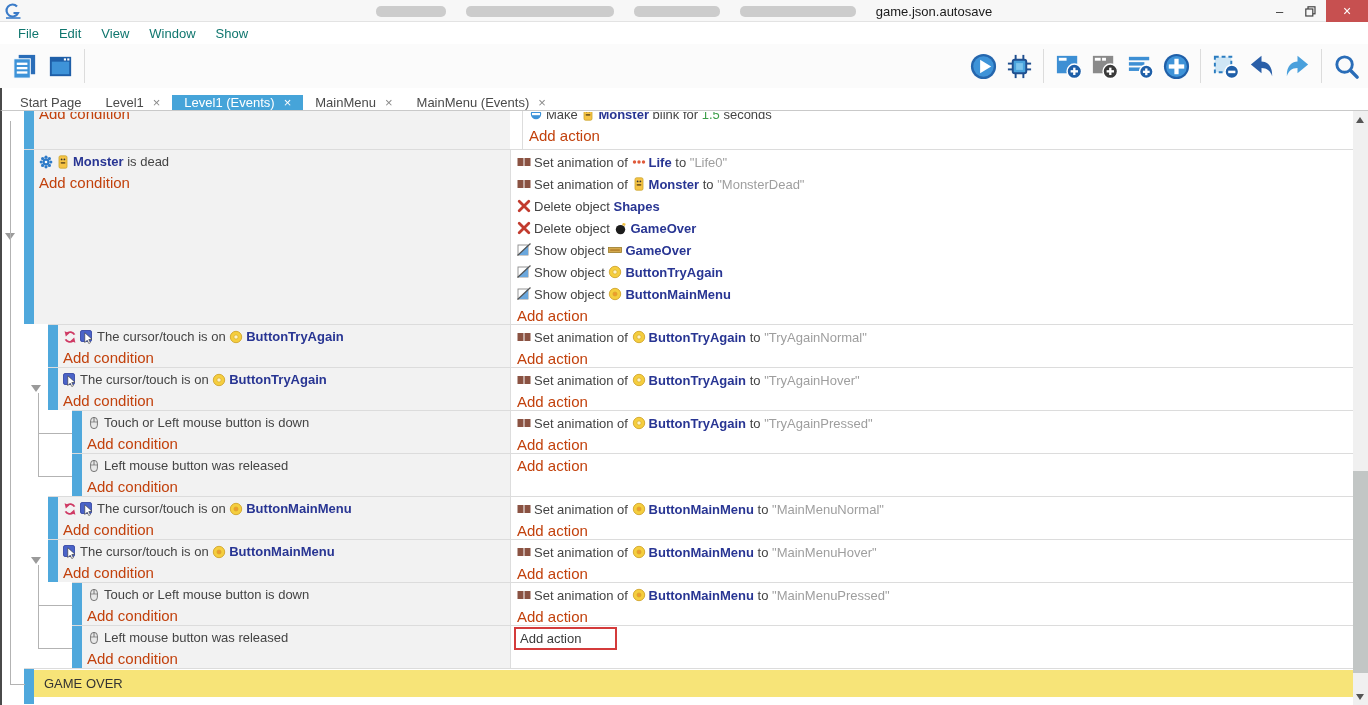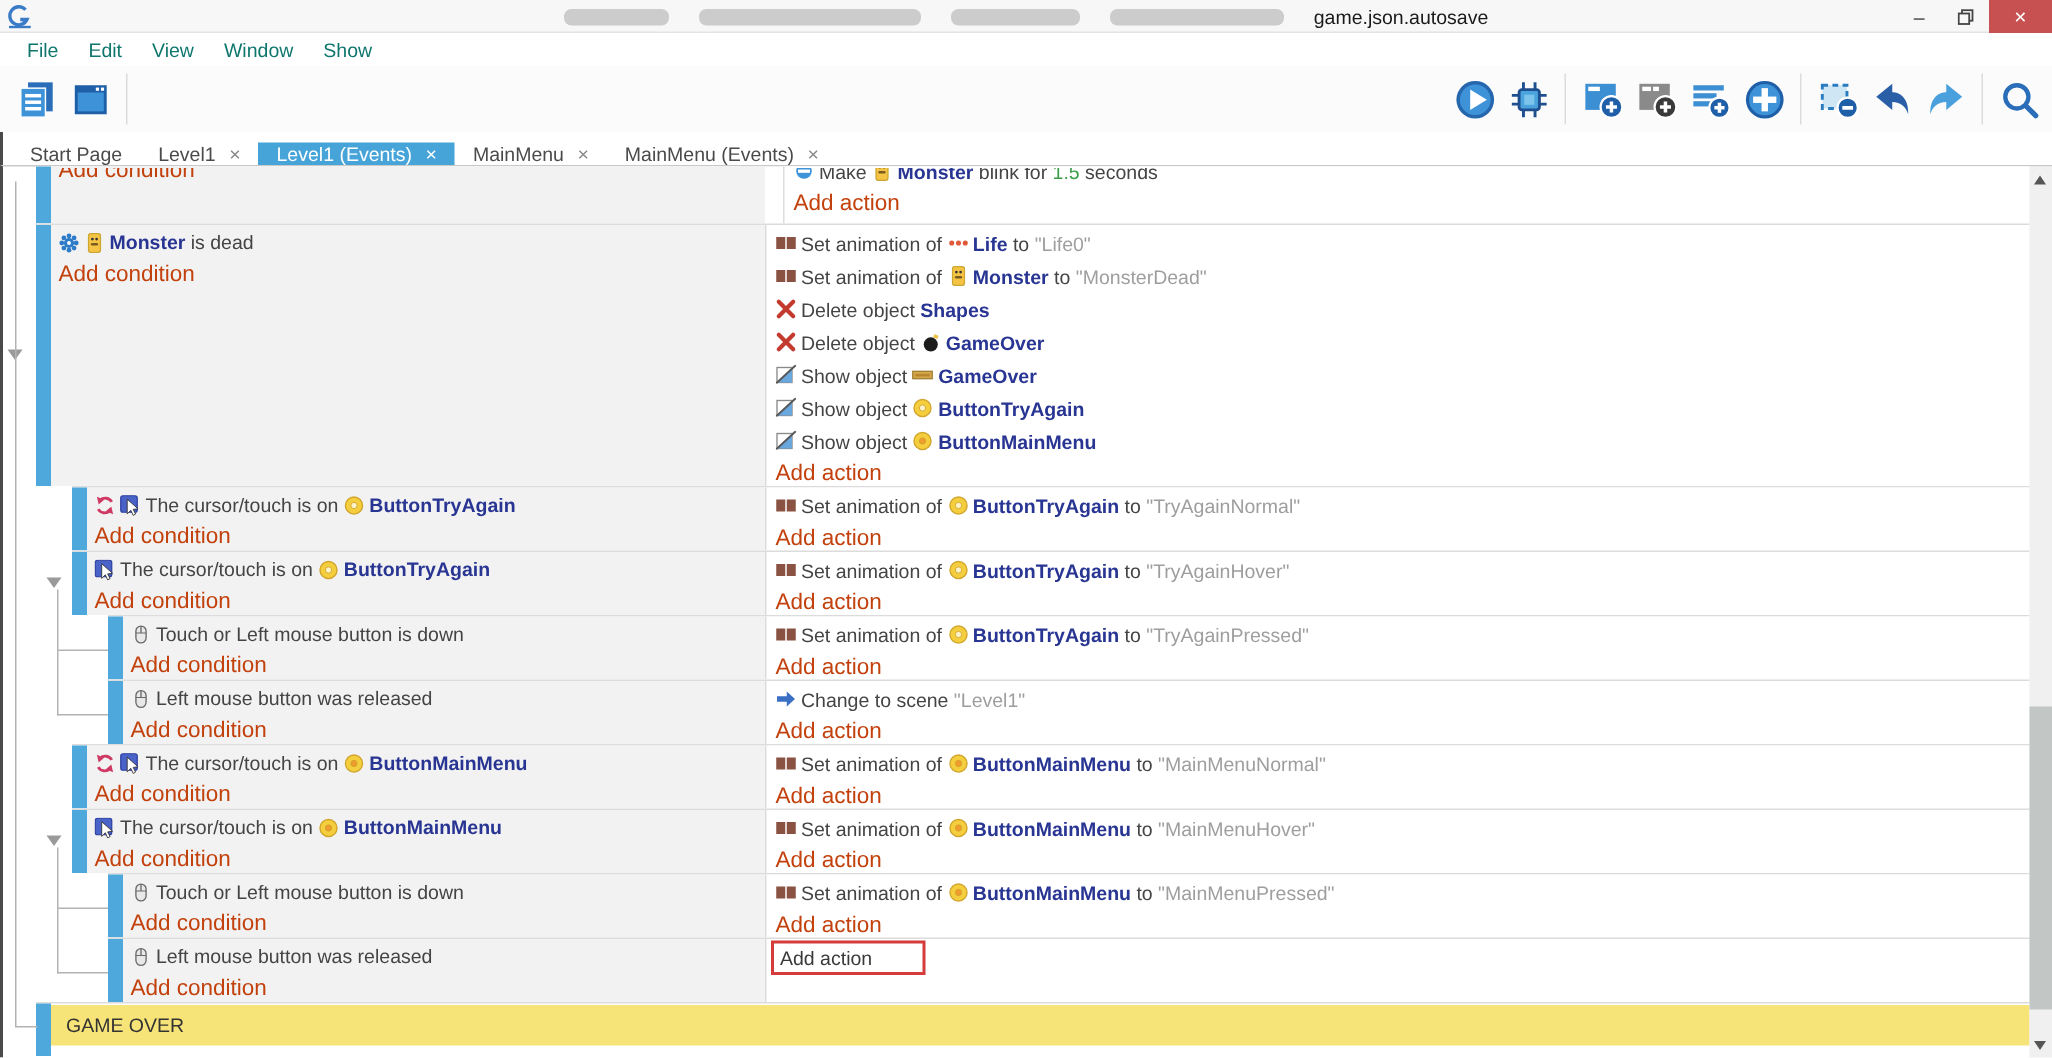--- a/index.html
+++ b/index.html
@@ -584,29 +584,20 @@
                 <rect x="3.6" y="1.4" width="6.8" height="11.2" rx="3.4" fill="#e8e8e8" stroke="#6a6a6a" stroke-width="0.9"></rect>
                 <line x1="7" y1="1.4" x2="7" y2="6" stroke="#6a6a6a" stroke-width="0.9"></line>
                 <line x1="3.6" y1="6" x2="10.4" y2="6" stroke="#6a6a6a" stroke-width="0.7"></line>
               </svg>
             </span>
             <span class="seg">Left mouse button was released</span>
           </div>
           <div class="addlink">Add condition</div>
         </div>
         <div class="act" style="left: 438px;">
-          <div class="line-a">
-            <span class="icon">
-              <svg viewBox="0 0 14 14">
-                <polygon points="1,5.2 7.5,5.2 7.5,2 13,7 7.5,12 7.5,8.8 1,8.8" fill="#3a6fc4"></polygon>
-              </svg>
-            </span>
-            <span class="seg">Change to scene </span>
-            <span class="seg t-q">"Level1"</span>
-          </div>
           <div class="addlink">Add action</div>
         </div>
       </div>
       <div class="erow" style="margin-left: 48px; width: 1305px; height: 43px;">
         <div class="ebar"></div>
         <div class="cond" style="width: 452px;">
           <div class="line-c">
             <span class="icon">
               <svg viewBox="0 0 14 14">
                 <g fill="none" stroke="#cf3a64" stroke-width="1.9">

